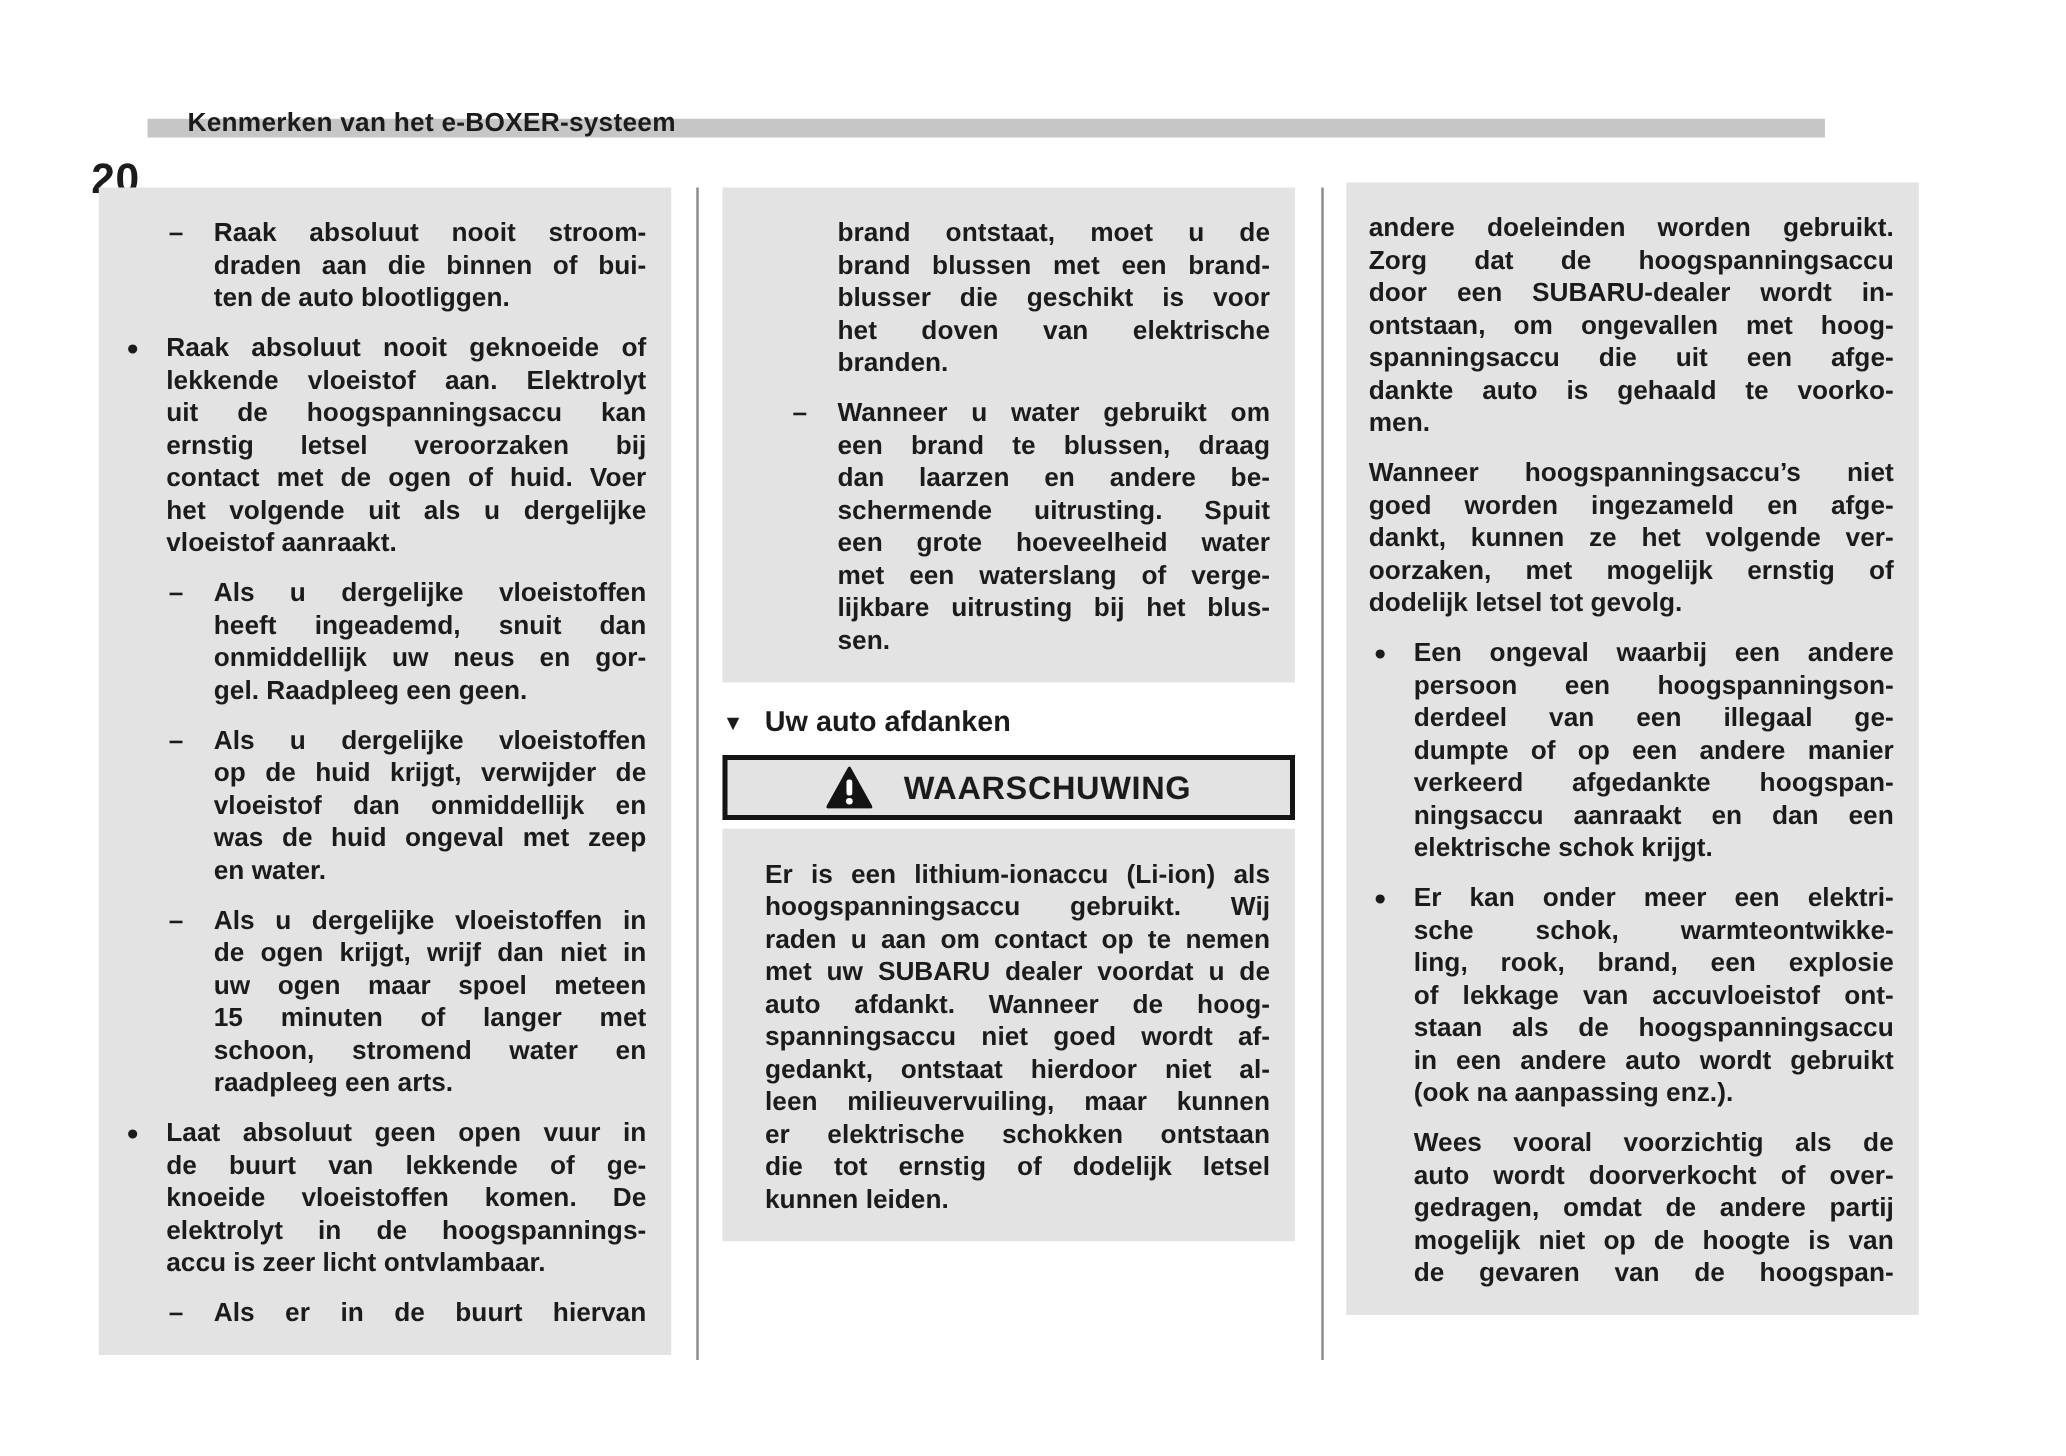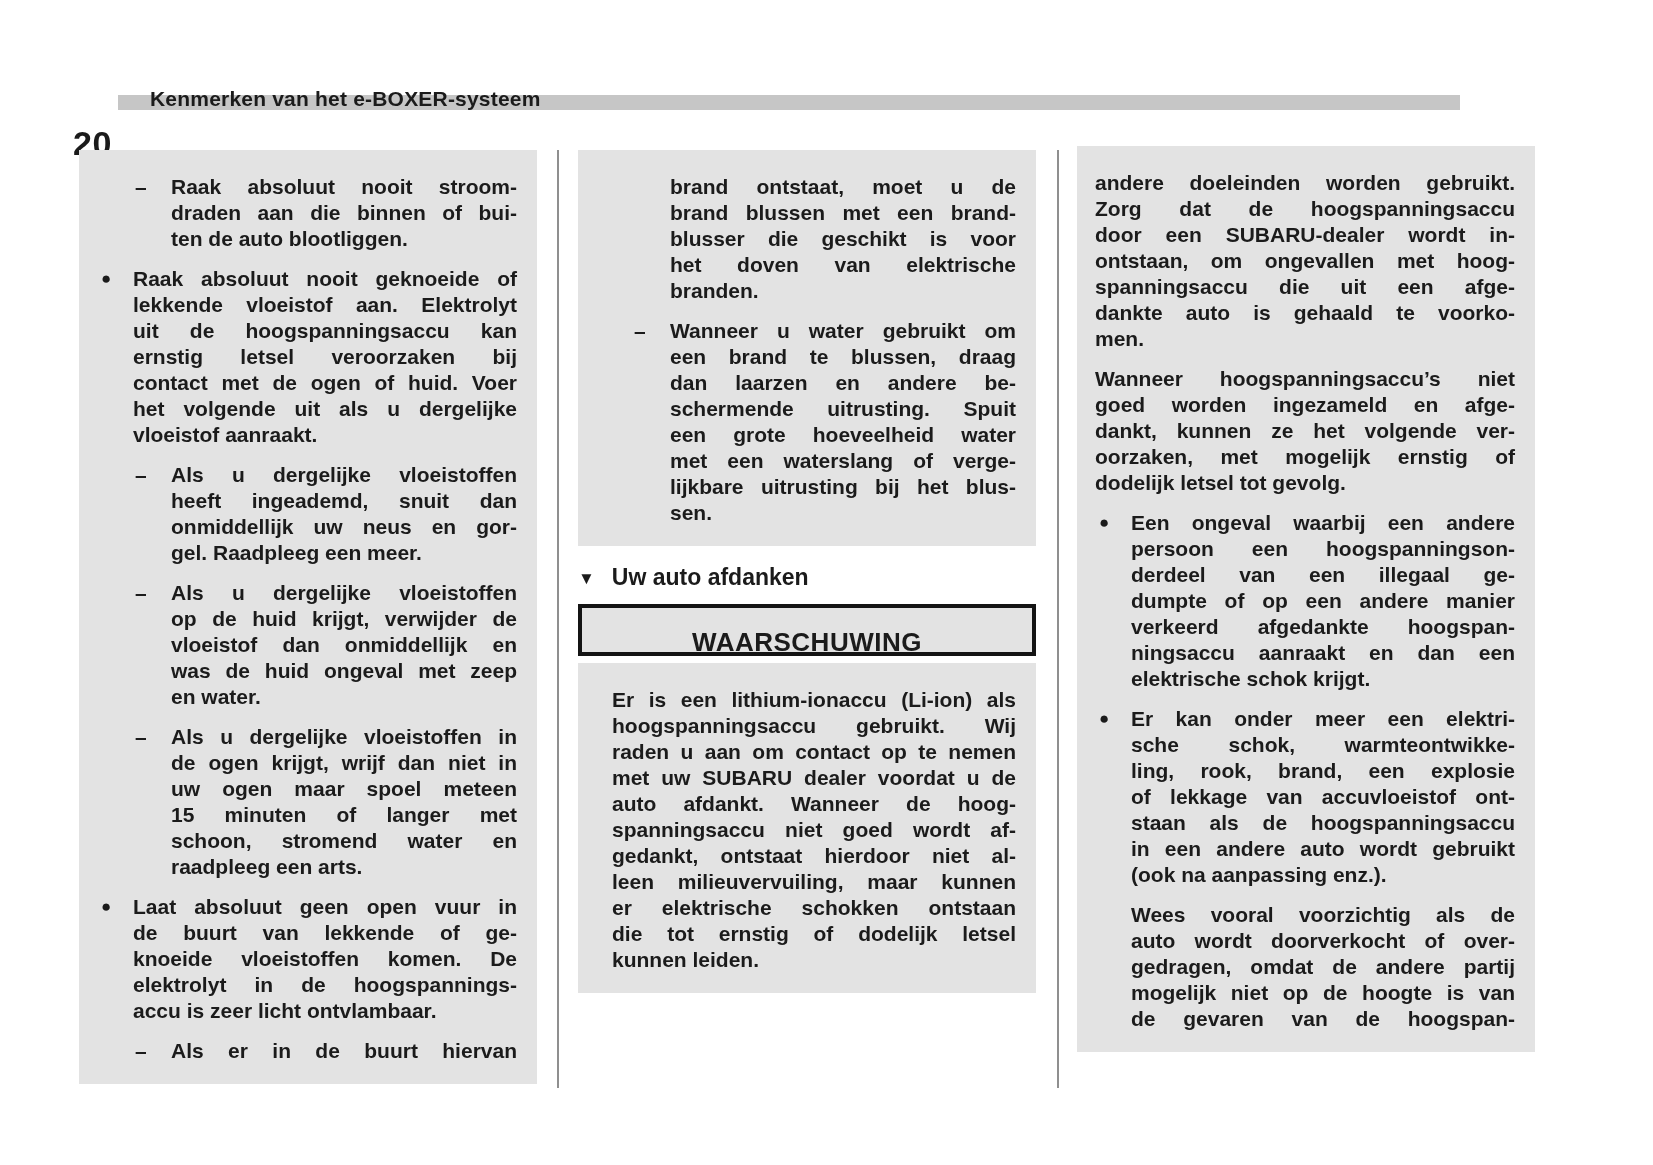--- a/index.html
+++ b/index.html
@@ -46,21 +46,21 @@
   #section-heading {
     position:absolute; left:578px; top:564px;
     display:flex; align-items:center; gap:17px;
     font-size:23px; font-weight:bold;
   }
   #section-heading .tri { font-size:17px; line-height:1; transform:translateY(1px); }
   
   #warning-box {
     position:absolute; left:578px; top:604px; width:458px; height:52px;
     box-sizing:border-box; border:4px solid #141414; background:#e3e3e3;
-    display:flex; align-items:center; justify-content:center; gap:25px;flex-direction:column;
+    display:flex; align-items:center; justify-content:center; gap:25px;
   }
   #warning-box .wtitle { font-size:26px; font-weight:bold; letter-spacing:0.5px; }
   
   .vrule { position:absolute; top:150px; width:2px; height:938px; background:#8f8f8f; }
   #vrule-1 { left:557px; }
   #vrule-2 { left:1057px; }
 </style>
 </head>
 <body>
 
@@ -88,21 +88,21 @@
         <div class="line">ernstig letsel veroorzaken bij</div>
         <div class="line">contact met de ogen of huid. Voer</div>
         <div class="line">het volgende uit als u dergelijke</div>
         <div class="line end">vloeistof aanraakt.</div>
       </div>
       <div class="item t-dash">
         <span class="marker">–</span>
         <div class="line">Als u dergelijke vloeistoffen</div>
         <div class="line">heeft ingeademd, snuit dan</div>
         <div class="line">onmiddellijk uw neus en gor-</div>
-        <div class="line end">gel. Raadpleeg een meer.</div>
+        <div class="line end">gel. Raadpleeg een geen.</div>
       </div>
       <div class="item t-dash">
         <span class="marker">–</span>
         <div class="line">Als u dergelijke vloeistoffen</div>
         <div class="line">op de huid krijgt, verwijder de</div>
         <div class="line">vloeistof dan onmiddellijk en</div>
         <div class="line">was de huid ongeval met zeep</div>
         <div class="line end">en water.</div>
       </div>
       <div class="item t-dash">

